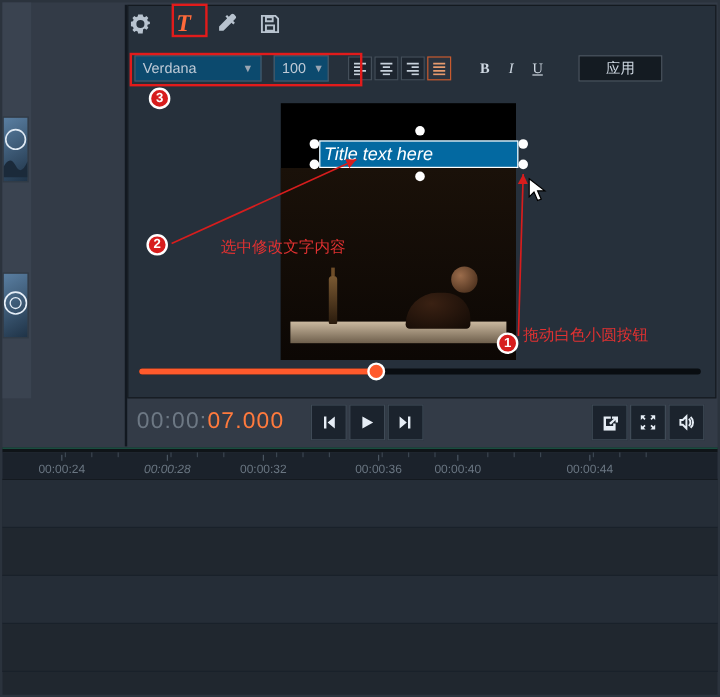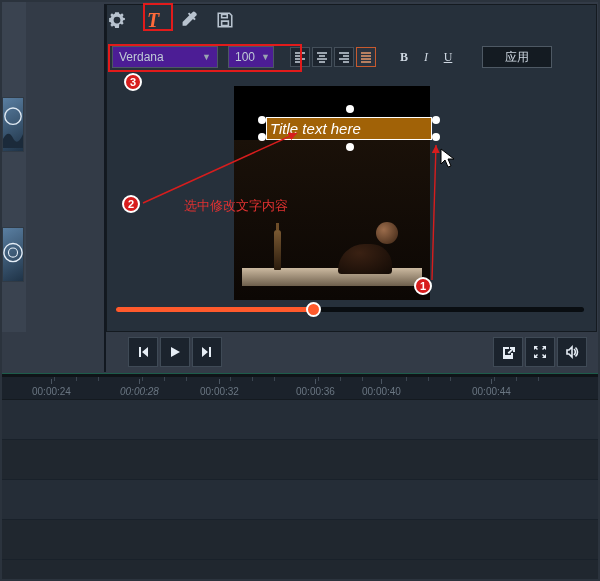--- a/index.html
+++ b/index.html
@@ -11,21 +11,21 @@
   .thumb.t1{top:95px;}
   .thumb.t2{top:225px;}
   .thumb svg{position:absolute;inset:0;}
   .panel{position:absolute;left:106px;top:4px;width:491px;height:328px;background:#26303b;border:1px solid #141a20;}
   .topbar{position:absolute;left:108px;top:6px;display:flex;gap:18px;align-items:center;height:28px;}
   .ico{width:18px;height:18px;display:flex;align-items:center;justify-content:center;color:#c3ced9;fill:#c3ced9;}
   .red-box{border:2px solid #e21b1b;position:absolute;pointer-events:none;}
   .rb-top{left:143px;top:3px;width:30px;height:28px;}
   .rb-wide{left:108px;top:44px;width:194px;height:28px;}
   .toolbar{position:absolute;left:112px;top:46px;display:flex;align-items:center;gap:10px;}
-  .dd{height:22px;background:#4c1d95;border:1px solid #4c5864;color:#bfcad6;font-size:12px;display:flex;align-items:center;padding:0 6px;gap:6px;position:relative;}
+  .dd{height:22px;background:#0c4a6e;border:1px solid #4c5864;color:#bfcad6;font-size:12px;display:flex;align-items:center;padding:0 6px;gap:6px;position:relative;}
   .dd .val{flex:1;}
   .dd .caret{font-size:9px;color:#9aa5b2;}
   .dd.font{width:106px;}
   .dd.size{width:46px;}
   .align-group{display:flex;gap:2px;margin-left:6px;}
   .abtn{width:20px;height:20px;background:#1d252f;border:1px solid #444f5a;display:flex;align-items:center;justify-content:center;}
   .abtn.sel{border-color:#c85a2e;background:#2a333f;}
   .abtn svg{width:12px;height:12px;}
   .fmt-group{display:flex;gap:2px;margin-left:8px;}
   .fbtn{width:20px;height:20px;display:flex;align-items:center;justify-content:center;color:#cfd8e2;font-size:12px;font-family:serif;}
@@ -33,21 +33,21 @@
   .badge{position:absolute;width:18px;height:18px;border-radius:50%;background:#d71d1d;color:#fff;font-size:11px;font-weight:bold;display:flex;align-items:center;justify-content:center;border:2px solid #ffffff;}
   .ann-text{position:absolute;color:#e23131;font-size:13px;white-space:nowrap;}
   .canvas{position:absolute;left:234px;top:86px;width:196px;height:214px;background:#000;}
   .canvas-img{position:absolute;left:0;top:54px;width:196px;height:160px;background:linear-gradient(180deg,#1a1109 0%,#0c0704 100%);overflow:hidden;}
   .table{position:absolute;left:8px;bottom:14px;width:180px;height:18px;background:linear-gradient(#cbb9a0,#6e5f4c);}
   .bottle{position:absolute;left:40px;bottom:30px;width:7px;height:40px;background:linear-gradient(#7a5932,#2a1b0d);border-radius:3px 3px 1px 1px;}
   .bottle:before{content:"";position:absolute;left:2px;top:-7px;width:3px;height:7px;background:#6e4d28;}
   .person{position:absolute;right:26px;bottom:26px;width:70px;height:58px;}
   .p-body{position:absolute;left:4px;bottom:0;width:54px;height:30px;background:radial-gradient(ellipse at 40% 30%,#3a2113,#120a05);border-radius:30px 24px 4px 4px;}
   .p-head{position:absolute;right:6px;top:6px;width:22px;height:22px;background:radial-gradient(circle at 35% 35%,#9b6c4b,#3a2313);border-radius:50%;}
-  .title-box{position:absolute;left:266px;top:117px;width:166px;height:23px;border:1.5px solid #fff;background:#a16207;display:flex;align-items:center;padding:0 3px;}
+  .title-box{position:absolute;left:266px;top:117px;width:166px;height:23px;border:1.5px solid #fff;background:#0369a1;display:flex;align-items:center;padding:0 3px;}
   .title-box span{color:#fff;font-size:15px;font-style:italic;font-family:Verdana,Arial;white-space:nowrap;}
   .handle{position:absolute;width:8px;height:8px;background:#fff;border-radius:50%;}
   .cursor{position:absolute;left:440px;top:148px;width:16px;height:22px;}
   svg.arrow-ln{position:absolute;overflow:visible;pointer-events:none;}
   .prog-track{position:absolute;left:116px;top:307px;width:468px;height:5px;background:#090d11;border-radius:3px;}
   .prog-played{position:absolute;left:0;top:0;height:5px;background:#ff5a2c;border-radius:3px;}
   .prog-knob{position:absolute;top:-5px;width:15px;height:15px;background:#ff5a2c;border:2px solid #fff;border-radius:50%;}
   .player-bar{position:absolute;left:106px;top:334px;width:491px;height:36px;display:flex;align-items:center;}
   .tc{font-family:"Courier New",monospace;font-size:19px;letter-spacing:1px;}
   .tc .g{color:#6d7884;}
@@ -182,32 +182,36 @@
           <path d="M0 0 L6 3 L0 6 Z" fill="#d71d1d"></path>
         </marker>
       </defs>
 
     <line x1="432" y1="280" x2="436" y2="145" stroke="#d71d1d" stroke-width="1.4" marker-end="url(#ah)"></line>
 
     <line x1="143" y1="203" x2="297" y2="133" stroke="#d71d1d" stroke-width="1.4" marker-end="url(#ah)"></line>
   </svg>
 
   <div class="badge" style="left:414px;top:277px;">1</div>
+  <div class="ann-text" style="left:436px;top:270px;">拖动白色小圆按钮</div>
 
   <div class="badge" style="left:122px;top:195px;">2</div>
   <div class="ann-text" style="left:144px;top:197px;margin-left:40px;">选中修改文字内容</div>
 
   <div class="badge" style="left:124px;top:73px;">3</div>
 
   <div class="prog-track">
     <div class="prog-played" id="prog-played" style="width: 196.56px;"></div>
     <div class="prog-knob" id="prog-knob" style="left: 189.56px;"></div>
   </div>
 
   <div class="player-bar">
+    <div class="tc" style="margin-left:8px;">
+      <span class="g">00:00:</span><span class="o">07</span><span class="o">.000</span>
+    </div>
     <div class="pbtns">
       <div class="pbtn">
           <svg width="14" height="14" viewBox="0 0 14 14">
             <path d="M3 2h2v10H3zM12 2v10L6 7z"></path>
           </svg>
         </div>
       <div class="pbtn">
           <svg width="14" height="14" viewBox="0 0 14 14">
             <path d="M3 2l9 5-9 5z"></path>
           </svg>

